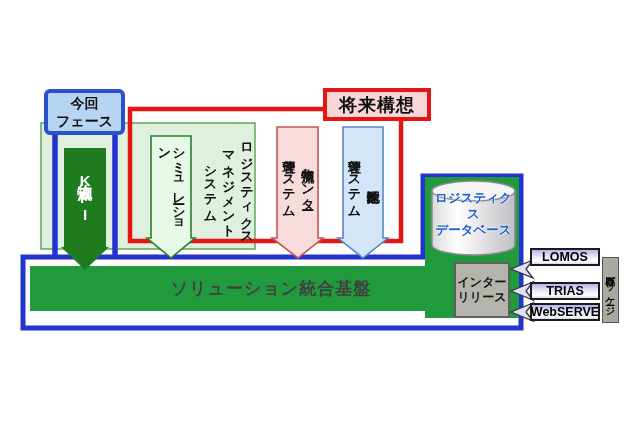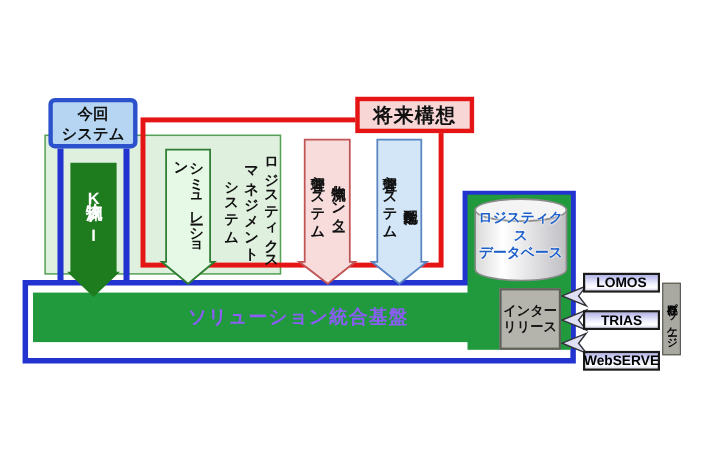--- a/index.html
+++ b/index.html
@@ -29,34 +29,34 @@
   .lms-text{left:199px;top:128px;width:58px;height:116px;color:#111;font-size:13px;line-height:1.4;}
   .center-text{left:277px;top:131px;width:41px;height:100px;color:#111;font-size:13px;line-height:1.45;}
   .transport-text{left:343px;top:131px;width:40px;height:100px;color:#111;font-size:13px;line-height:1.45;}
   .db-text{
     left:430px;top:197px;width:87px;height:34px;
     color:#1b5ec9;font-weight:bold;font-size:12.5px;line-height:16px;text-align:center;
     text-shadow:0 0 2px #ffffff,0 0 2px #ffffff;
   }
   .platform-text{
     left:30px;top:266px;width:482px;height:45px;
-    color:#8b5cf6;font-weight:bold;font-size:17px;letter-spacing:1px;
+    color:#404040;font-weight:bold;font-size:17px;letter-spacing:1px;
   }
   .interface-box{
     left:454px;top:262px;width:56px;height:56px;
     background:#b4b4ac;border:2px solid #60605a;
     font-weight:bold;font-size:12px;line-height:15px;color:#111;text-align:center;
   }
   .pkg{
     left:530px;width:70px;height:18px;
     background:linear-gradient(180deg,#b4b4e6 0%,#eef0ff 55%,#ffffff 80%,#d8d8ee 100%);
     border:2px solid #1b1b1b;
     font-weight:bold;font-size:12.5px;color:#000;
   }
-  .pkg1{top:248px;} .pkg2{top:282px;} .pkg3{top:303px;margin-top:16px;}
+  .pkg1{top:248px;} .pkg2{top:282px;} .pkg3{top:303px;}
   .legacy-strip{
     left:602px;top:257px;width:17px;height:66px;
     background:#a9a9a1;border:1px solid #55554f;
     color:#000;font-size:9.5px;
   }
   .legacy-strip .vtext{line-height:1.0;letter-spacing:-0.5px;}
 </style>
 </head>
 <body>
 
@@ -90,21 +90,21 @@
     <path d="M151,136 H191 V238 H195 L171,258 L147,238 H151 Z" fill="#e6f8e6" stroke="#2e7d32" stroke-width="1.6"></path>
     <path d="M277,127 H318 V238 H323 L298,258 L272,238 H277 Z" fill="#f8dcdc" stroke="#c05555" stroke-width="1.6"></path>
     <path d="M343,127 H383 V238 H388 L363,258 L338,238 H343 Z" fill="#d2e6f8" stroke="#5b85c2" stroke-width="1.6"></path>
 
     <polygon points="533,260 511,269 533,278 526,269" fill="#e0e0f4" stroke="#33333b" stroke-width="1.3"></polygon>
     <polygon points="533,282 511,291 533,300 526,291" fill="#e0e0f4" stroke="#33333b" stroke-width="1.3"></polygon>
     <polygon points="533,303 511,312 533,321 526,312" fill="#e0e0f4" stroke="#33333b" stroke-width="1.3"></polygon>
   </svg>
 
   <div class="abs flexc release-box pre">今回
-システム</div>
+フェース</div>
 
   <div class="abs flexc future-box">将来構想</div>
 
   <div class="abs flexc kpi-text">
     <span class="vtext vupright">物流KPI</span>
   </div>
 
   <div class="abs flexc sim-text">
     <span class="vtext">シミュレーション</span>
   </div>

